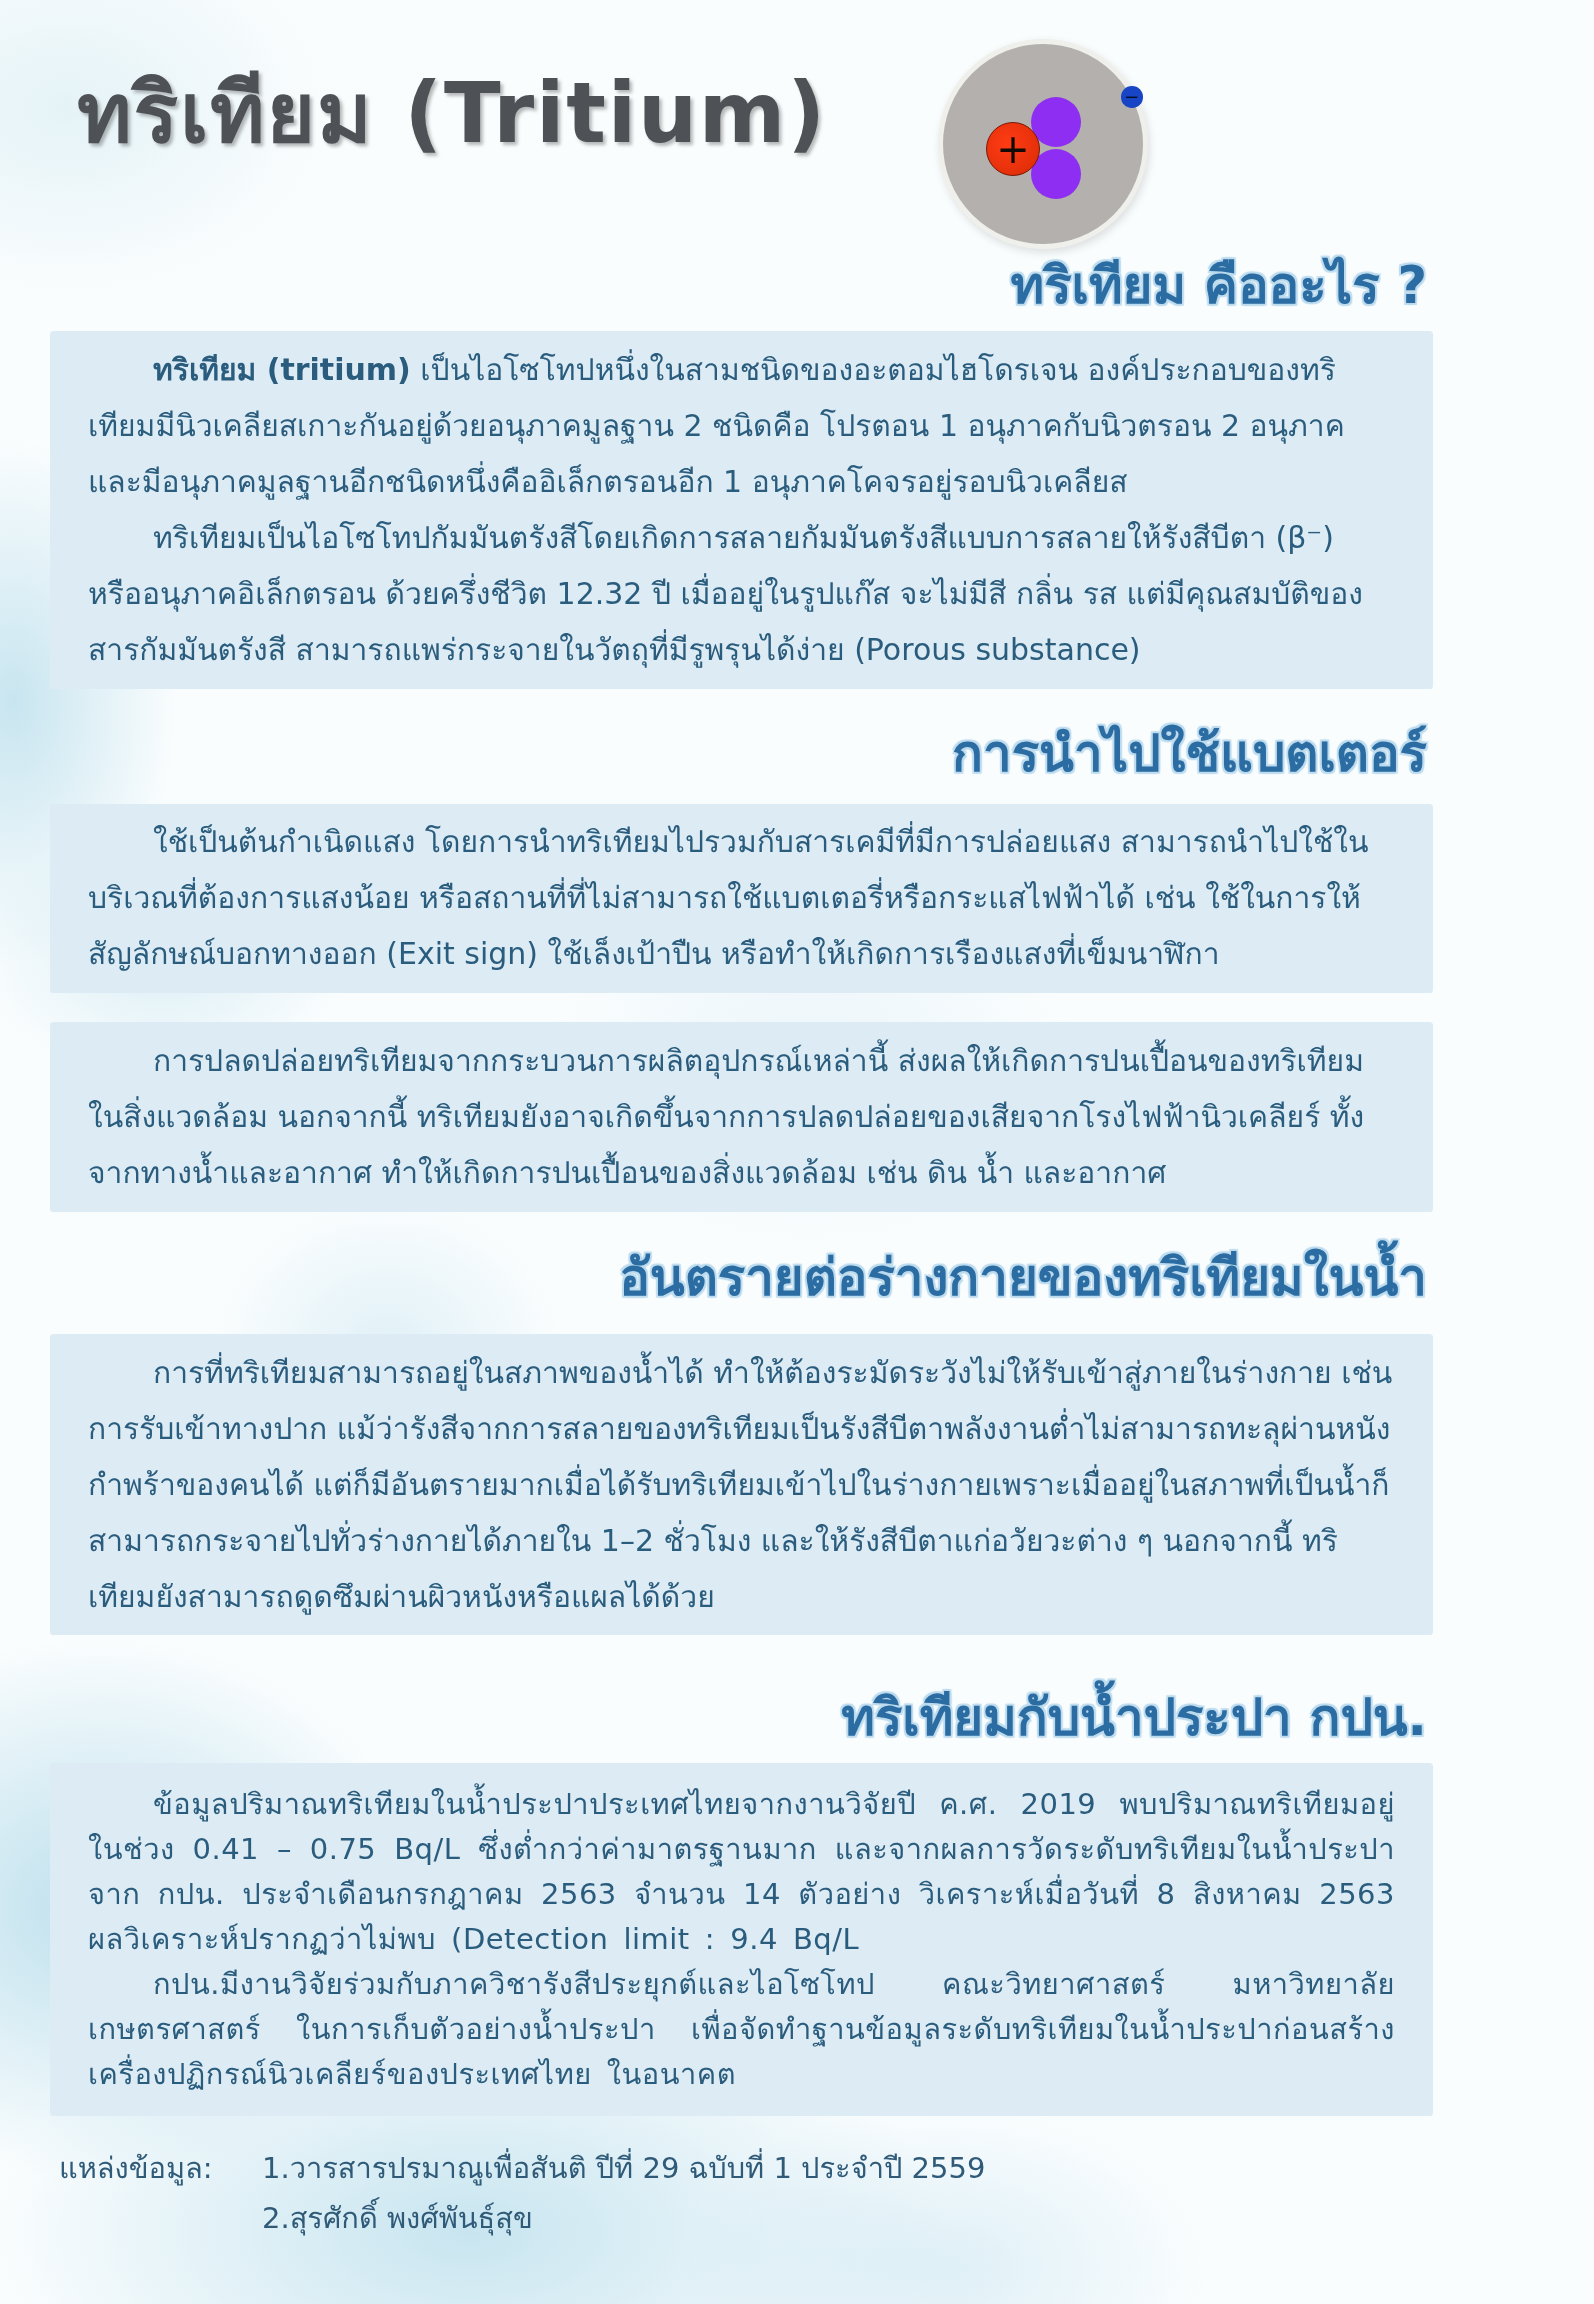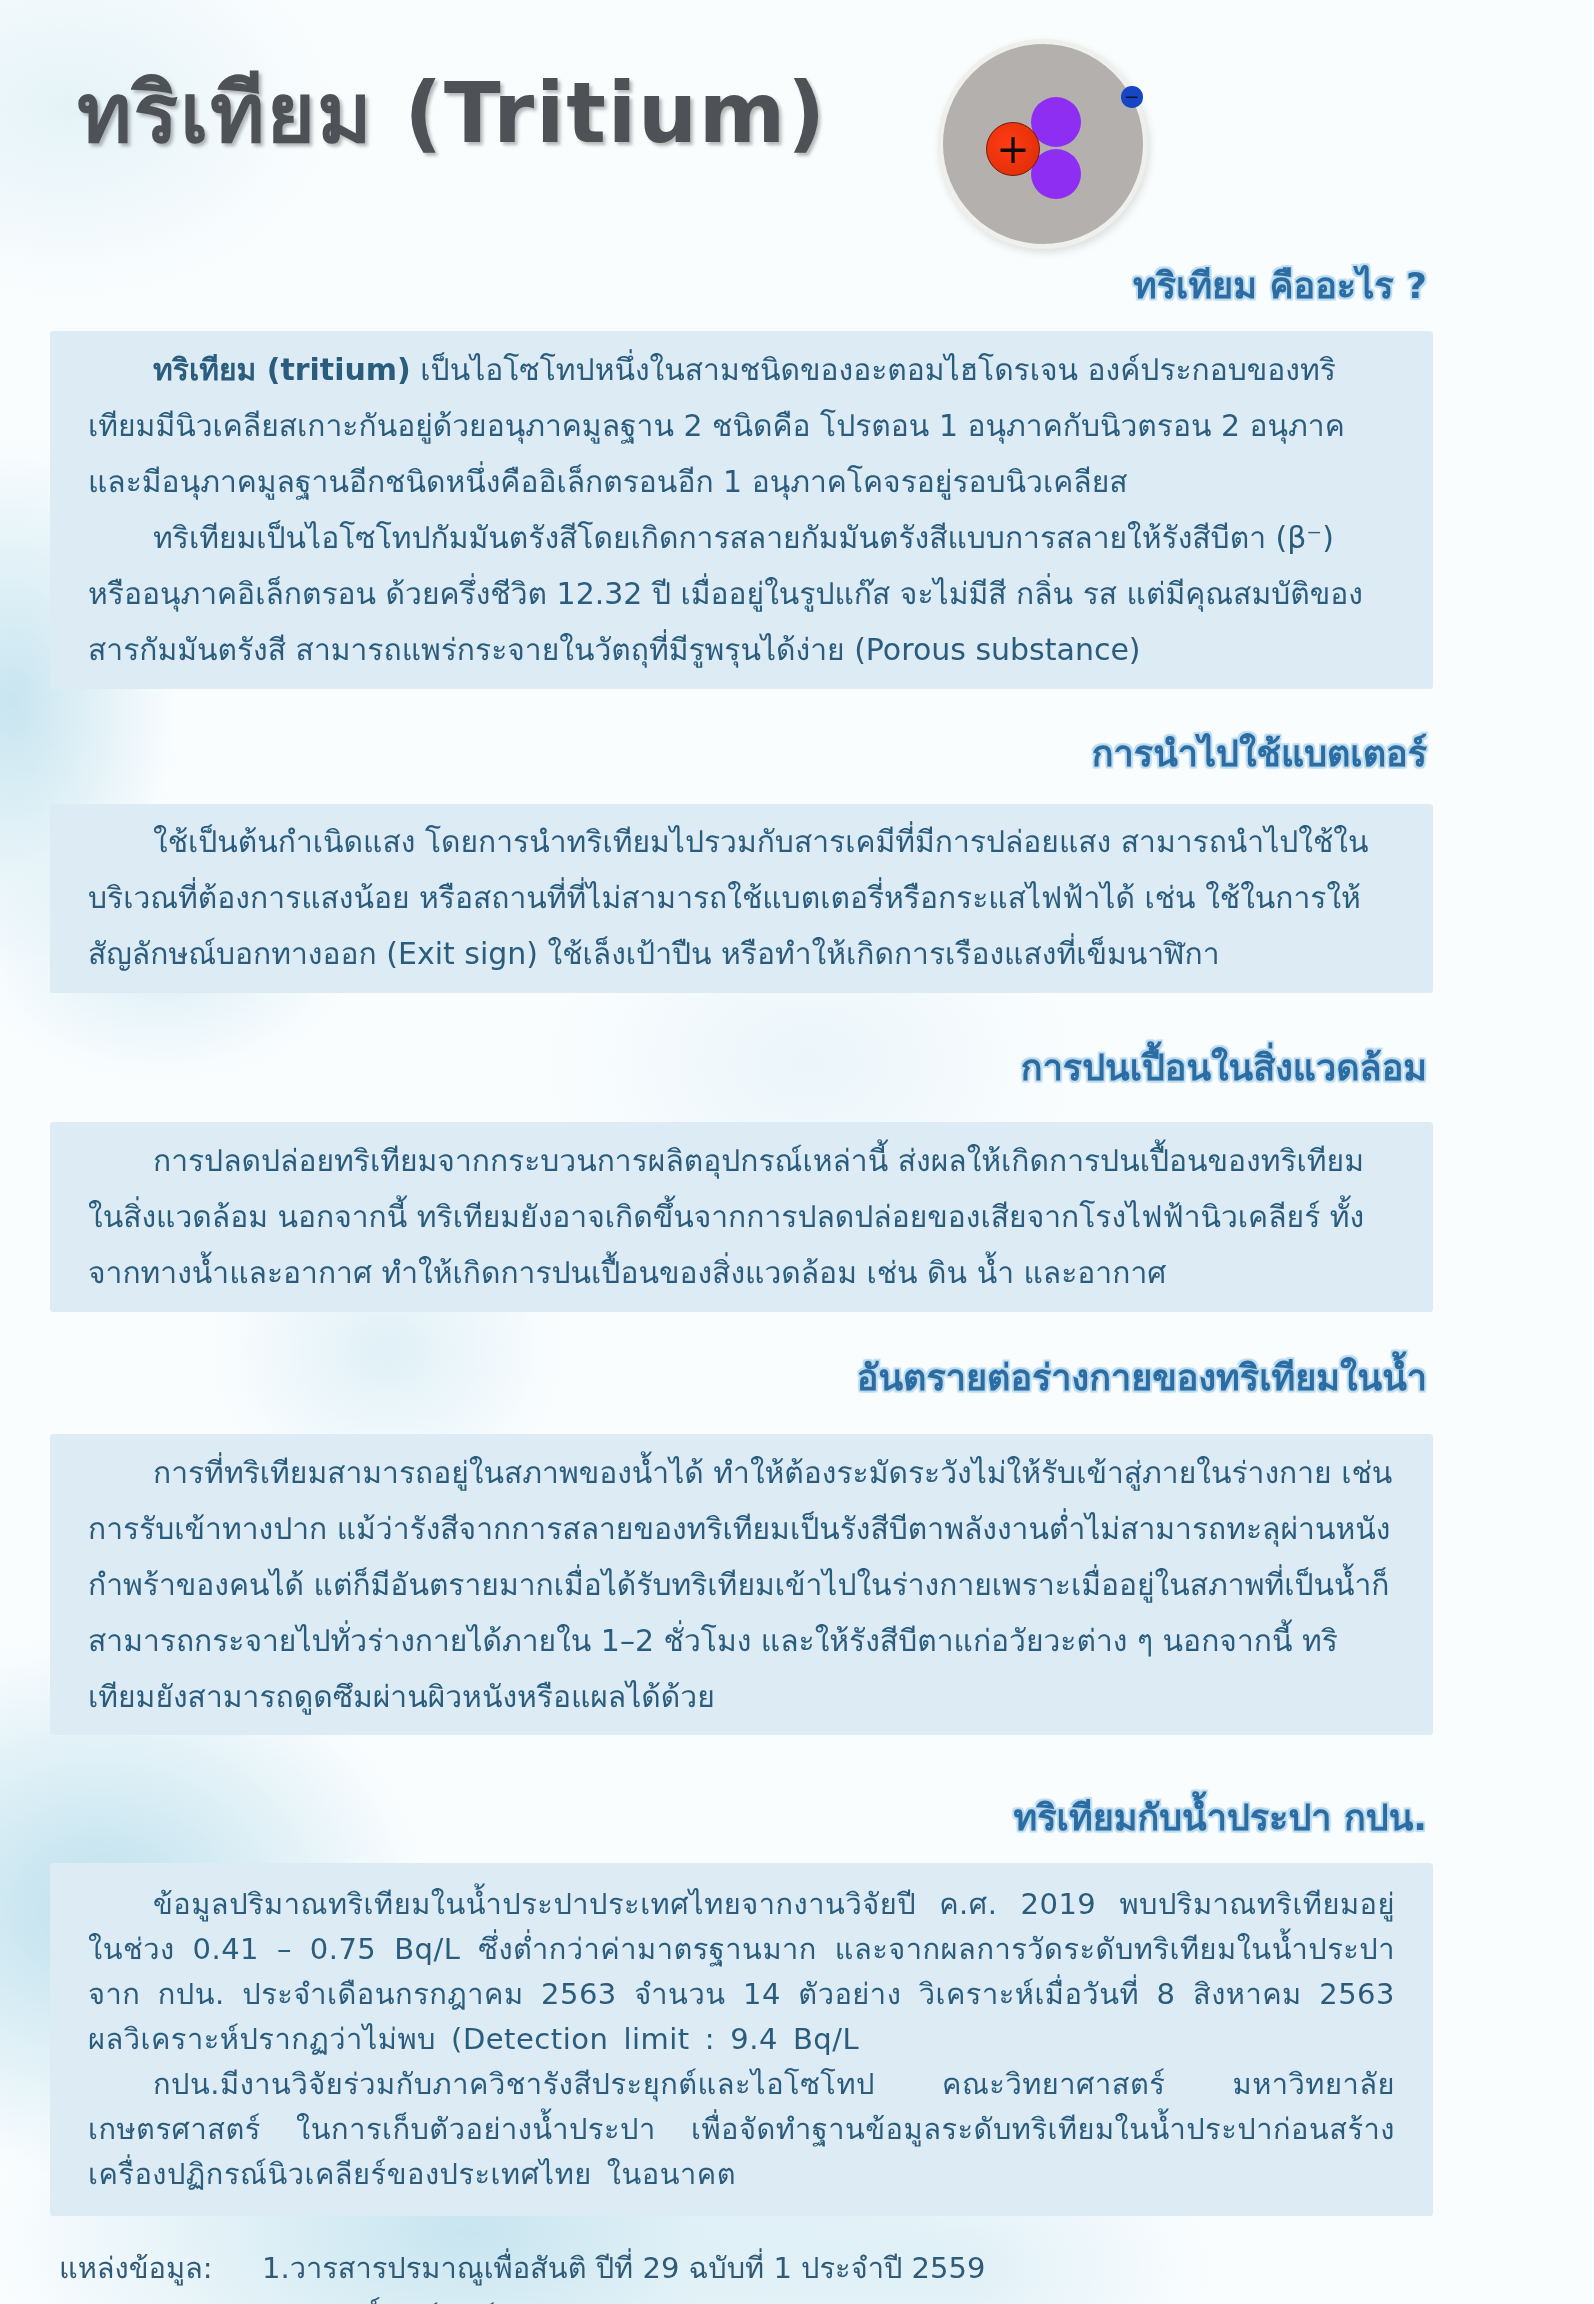--- a/index.html
+++ b/index.html
@@ -51,21 +51,21 @@
   .atom .neutron.n2{left:95px;top:117px;}
   .atom .electron{
     position:absolute;left:185px;top:54px;width:21.6px;height:21.6px;border-radius:50%;
     background:#1745c5;
     display:flex;align-items:center;justify-content:center;
     color:#03102e;font-size:18px;line-height:1;
   }
   
   .sec-heading{
     text-align:right;padding-right:56px;
-    font-size:36px;line-height:50px;font-weight:700;
+    font-size:51px;line-height:50px;font-weight:700;
     color:#2b6ca3;
     text-shadow:
       0 0 1.8px #b5d7ec, 0 0 3.6px #b5d7ec,
       1.8px 1.8px 0.9px #c2deef, -1.8px -1.8px 0.9px #c2deef,
       1.8px -1.8px 0.9px #c2deef, -1.8px 1.8px 0.9px #c2deef;
   }
   
   .block{
     margin:0 50px;border-radius:3.6px;
     background:#dcebf4;
@@ -123,21 +123,20 @@
   <div class="block m-b1">
     <p><strong>ทริเทียม (tritium)</strong><span> เป็นไอโซโทปหนึ่งในสามชนิดของอะตอมไฮโดรเจน องค์ประกอบของทริเทียมมีนิวเคลียสเกาะกันอยู่ด้วยอนุภาคมูลฐาน 2 ชนิดคือ โปรตอน 1 อนุภาคกับนิวตรอน 2 อนุภาค และมีอนุภาคมูลฐานอีกชนิดหนึ่งคืออิเล็กตรอนอีก 1 อนุภาคโคจรอยู่รอบนิวเคลียส</span></p>
     <p>ทริเทียมเป็นไอโซโทปกัมมันตรังสีโดยเกิดการสลายกัมมันตรังสีแบบการสลายให้รังสีบีตา (β⁻) หรืออนุภาคอิเล็กตรอน ด้วยครึ่งชีวิต 12.32 ปี เมื่ออยู่ในรูปแก๊ส จะไม่มีสี กลิ่น รส แต่มีคุณสมบัติของสารกัมมันตรังสี สามารถแพร่กระจายในวัตถุที่มีรูพรุนได้ง่าย (Porous substance)</p>
   </div>
 
   <div class="sec-heading m-h2">การนำไปใช้แบตเตอร์</div>
   <div class="block m-b2">
     <p>ใช้เป็นต้นกำเนิดแสง โดยการนำทริเทียมไปรวมกับสารเคมีที่มีการปล่อยแสง สามารถนำไปใช้ในบริเวณที่ต้องการแสงน้อย หรือสถานที่ที่ไม่สามารถใช้แบตเตอรี่หรือกระแสไฟฟ้าได้ เช่น ใช้ในการให้สัญลักษณ์บอกทางออก (Exit sign) ใช้เล็งเป้าปืน หรือทำให้เกิดการเรืองแสงที่เข็มนาฬิกา</p>
   </div>
 
-  <div class="sec-heading m-h3">การปนเปื้อนในสิ่งแวดล้อม</div>
   <div class="block m-b3">
     <p>การปลดปล่อยทริเทียมจากกระบวนการผลิตอุปกรณ์เหล่านี้ ส่งผลให้เกิดการปนเปื้อนของทริเทียมในสิ่งแวดล้อม นอกจากนี้ ทริเทียมยังอาจเกิดขึ้นจากการปลดปล่อยของเสียจากโรงไฟฟ้านิวเคลียร์ ทั้งจากทางน้ำและอากาศ ทำให้เกิดการปนเปื้อนของสิ่งแวดล้อม เช่น ดิน น้ำ และอากาศ</p>
   </div>
 
   <div class="sec-heading m-h4">อันตรายต่อร่างกายของทริเทียมในน้ำ</div>
   <div class="block m-b4">
     <p>การที่ทริเทียมสามารถอยู่ในสภาพของน้ำได้ ทำให้ต้องระมัดระวังไม่ให้รับเข้าสู่ภายในร่างกาย เช่น การรับเข้าทางปาก แม้ว่ารังสีจากการสลายของทริเทียมเป็นรังสีบีตาพลังงานต่ำไม่สามารถทะลุผ่านหนังกำพร้าของคนได้ แต่ก็มีอันตรายมากเมื่อได้รับทริเทียมเข้าไปในร่างกายเพราะเมื่ออยู่ในสภาพที่เป็นน้ำก็สามารถกระจายไปทั่วร่างกายได้ภายใน 1–2 ชั่วโมง และให้รังสีบีตาแก่อวัยวะต่าง ๆ นอกจากนี้ ทริเทียมยังสามารถดูดซึมผ่านผิวหนังหรือแผลได้ด้วย</p>
   </div>
 
   <div class="sec-heading m-h5">ทริเทียมกับน้ำประปา กปน.</div>

